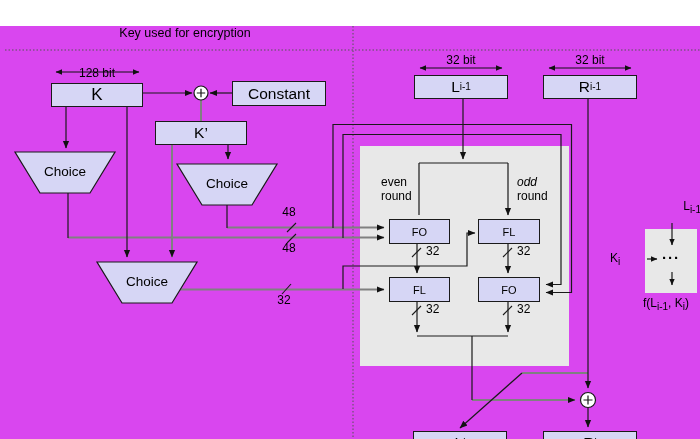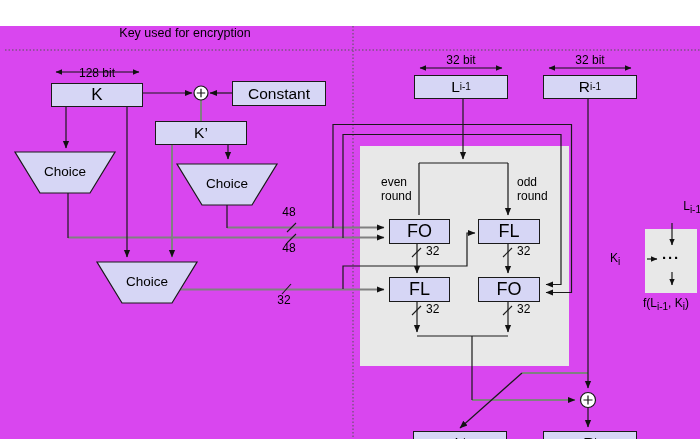--- a/index.html
+++ b/index.html
@@ -6,21 +6,21 @@
   .stage{position:relative;width:700px;height:439px;background:#d946ef;
          font-family:"Liberation Sans",sans-serif;color:#000;overflow:hidden;margin-top:26px;}
   .panel{position:absolute;background:#e8e8e8;}
   svg.wires{position:absolute;left:0;top:0;z-index:2;}
   .lbl{position:absolute;white-space:nowrap;z-index:3;line-height:1.1;}
   .c{text-align:center;}
   .box{position:absolute;z-index:3;background:#d6d6f5;border:1px solid #1a1a1a;
        display:flex;align-items:center;justify-content:center;box-sizing:border-box;}
   .box sub{font-size:10px;line-height:0;}
   .fs12{font-size:12px;} .fs125{font-size:12.5px;} .fs135{font-size:13.5px;}
-  .fs15{font-size:15.5px;} .fs16{font-size:18px;} .fs17{font-size:17px;}
+  .fs15{font-size:15.5px;} .fs16{font-size:11px;} .fs17{font-size:17px;}
   .dots{font-size:15px;font-weight:bold;letter-spacing:1px;}
 </style>
 </head>
 <body>
 
 <div class="stage">
 
   <div class="panel" style="left:360px;top:120px;width:209px;height:220px;"></div>
   <div class="panel" style="left:645px;top:203px;width:52px;height:64px;"></div>
 
@@ -132,21 +132,21 @@
     <span>L</span>
       <sub>i-1</sub>
   </div>
   <div class="box fs15" style="left:543px;top:49px;width:94px;height:24px;">
     <span>R</span>
       <sub>i-1</sub>
   </div>
 
   <div class="lbl fs12" style="left:381px;top:150px;">even</div>
   <div class="lbl fs12" style="left:381px;top:164px;">round</div>
-  <div class="lbl fs12" style="left:517px;top:150px;">odd</div>
+  <div class="lbl fs12" style="left:517px;top:150px;font-style:italic;">odd</div>
   <div class="lbl fs12" style="left:517px;top:164px;">round</div>
 
   <div class="box fs16" style="left:389px;top:193px;width:61px;height:25px;">FO</div>
   <div class="box fs16" style="left:478px;top:193px;width:62px;height:25px;">FL</div>
   <div class="box fs16" style="left:389px;top:251px;width:61px;height:25px;">FL</div>
   <div class="box fs16" style="left:478px;top:251px;width:62px;height:25px;">FO</div>
 
   <div class="lbl fs12" style="left:426px;top:219px;">32</div>
   <div class="lbl fs12" style="left:517px;top:219px;">32</div>
   <div class="lbl fs12" style="left:426px;top:277px;">32</div>

